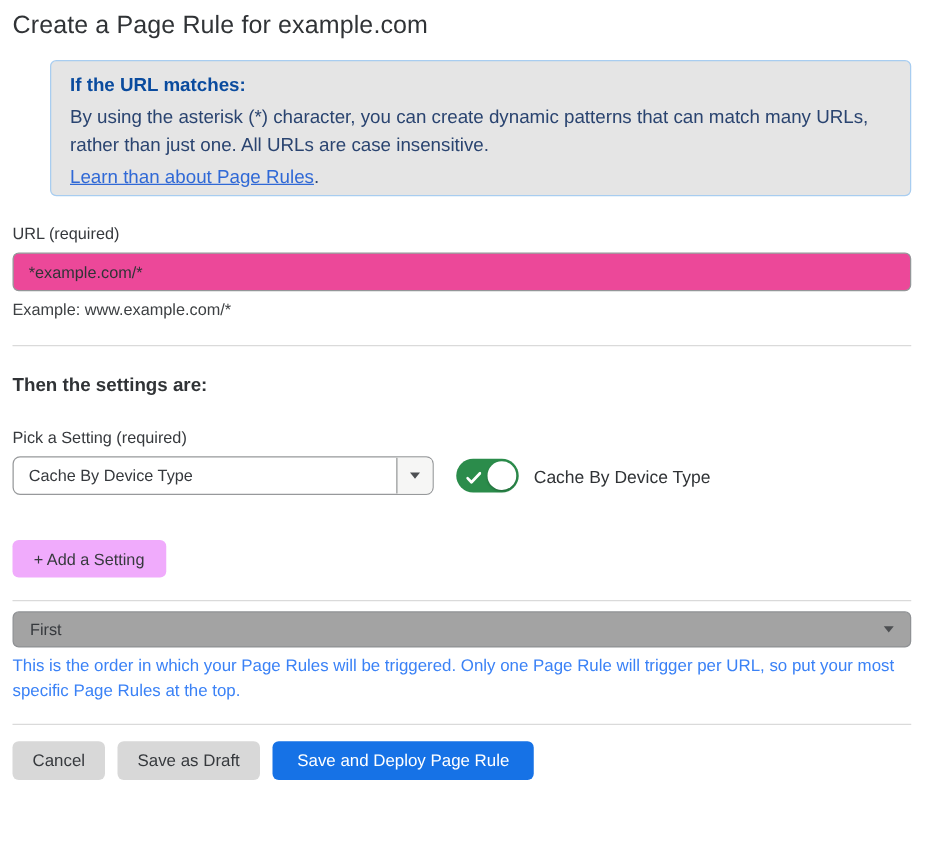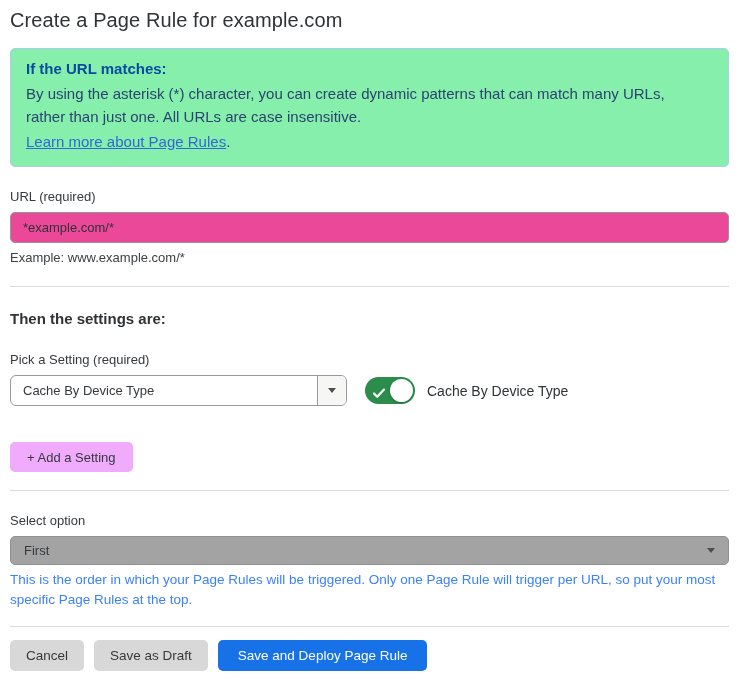--- a/index.html
+++ b/index.html
@@ -2,22 +2,22 @@
 <html><head>
 <meta charset="utf-8">
 <style>
   * { margin:0; padding:0; box-sizing:border-box; }
   html,body { width:750px; height:688px; background:#ffffff; overflow:hidden;
               font-family:"Liberation Sans", sans-serif; }
   .container { width:719px; margin-left:10px; }
 
   .page-title { font-size:20px; font-weight:400; color:#303336; padding-top:9px; letter-spacing:.1px; }
 
-  .info-box { margin-top:16px; background:#86efac; border:1px solid #a8cdf0;
-              border-radius:5px; padding:11px 15px 13px 15px; font-size:15px; }
+  .info-box { margin-top:16px; background:#e5e5e5; border:1px solid #a8cdf0;
+              border-radius:5px; padding:11px 15px 3px 15px; font-size:15px;margin-left:30px; }
   .info-heading { font-weight:700; color:#0a4b9e; margin-bottom:5px; }
   .info-body { color:#2a4470; line-height:1.55; max-width:680px; }
   .info-link-line { margin-top:2px; color:#2a4470; line-height:1.5; }
   .info-link { color:#3069d6; text-decoration:underline; cursor:pointer; }
 
   .field-label { margin-top:22px; font-size:13px; color:#36393d; }
   .url-input { display:block; margin-top:8px; width:100%; height:31px; border:1px solid #949698;
                border-radius:5px; padding:0 12px; font-size:13px; color:#303336; background:#ec4899;
                font-family:"Liberation Sans", sans-serif; }
   .example-text { margin-top:7px; font-size:13px; color:#3d4043; }
@@ -69,21 +69,21 @@
 </head>
 <body>
 
 <div class="container">
 
   <h1 class="page-title">Create a Page Rule for example.com</h1>
 
   <div class="info-box">
     <div class="info-heading">If the URL matches:</div>
     <div class="info-body">By using the asterisk (*) character, you can create dynamic patterns that can match many URLs, rather than just one. All URLs are case insensitive.</div>
-    <div class="info-link-line"><a class="info-link">Learn more about Page Rules</a><span>.</span></div>
+    <div class="info-link-line"><a class="info-link">Learn than about Page Rules</a><span>.</span></div>
   </div>
 
   <div class="field-label">URL (required)</div>
   <input class="url-input" type="text" value="*example.com/*" style="">
   <div class="example-text">Example: www.example.com/*</div>
 
   <hr class="divider divider-1">
 
   <div class="section-heading settings-heading">Then the settings are:</div>
 
@@ -105,21 +105,20 @@
       <span class="toggle-knob"></span>
     </div>
     <div class="toggle-label">Cache By Device Type</div>
   </div>
 
   <button class="add-setting-btn">+ Add a Setting</button>
 
   <hr class="divider divider-2">
 
 
-  <div class="field-label">Select option</div>
 
   <div class="order-select">
     <span>First</span>
     <span class="tri-down"></span>
   </div>
 
   <div class="help-text">This is the order in which your Page Rules will be triggered. Only one Page Rule will trigger per URL, so put your most specific Page Rules at the top.</div>
 
   <hr class="divider divider-3">
 

